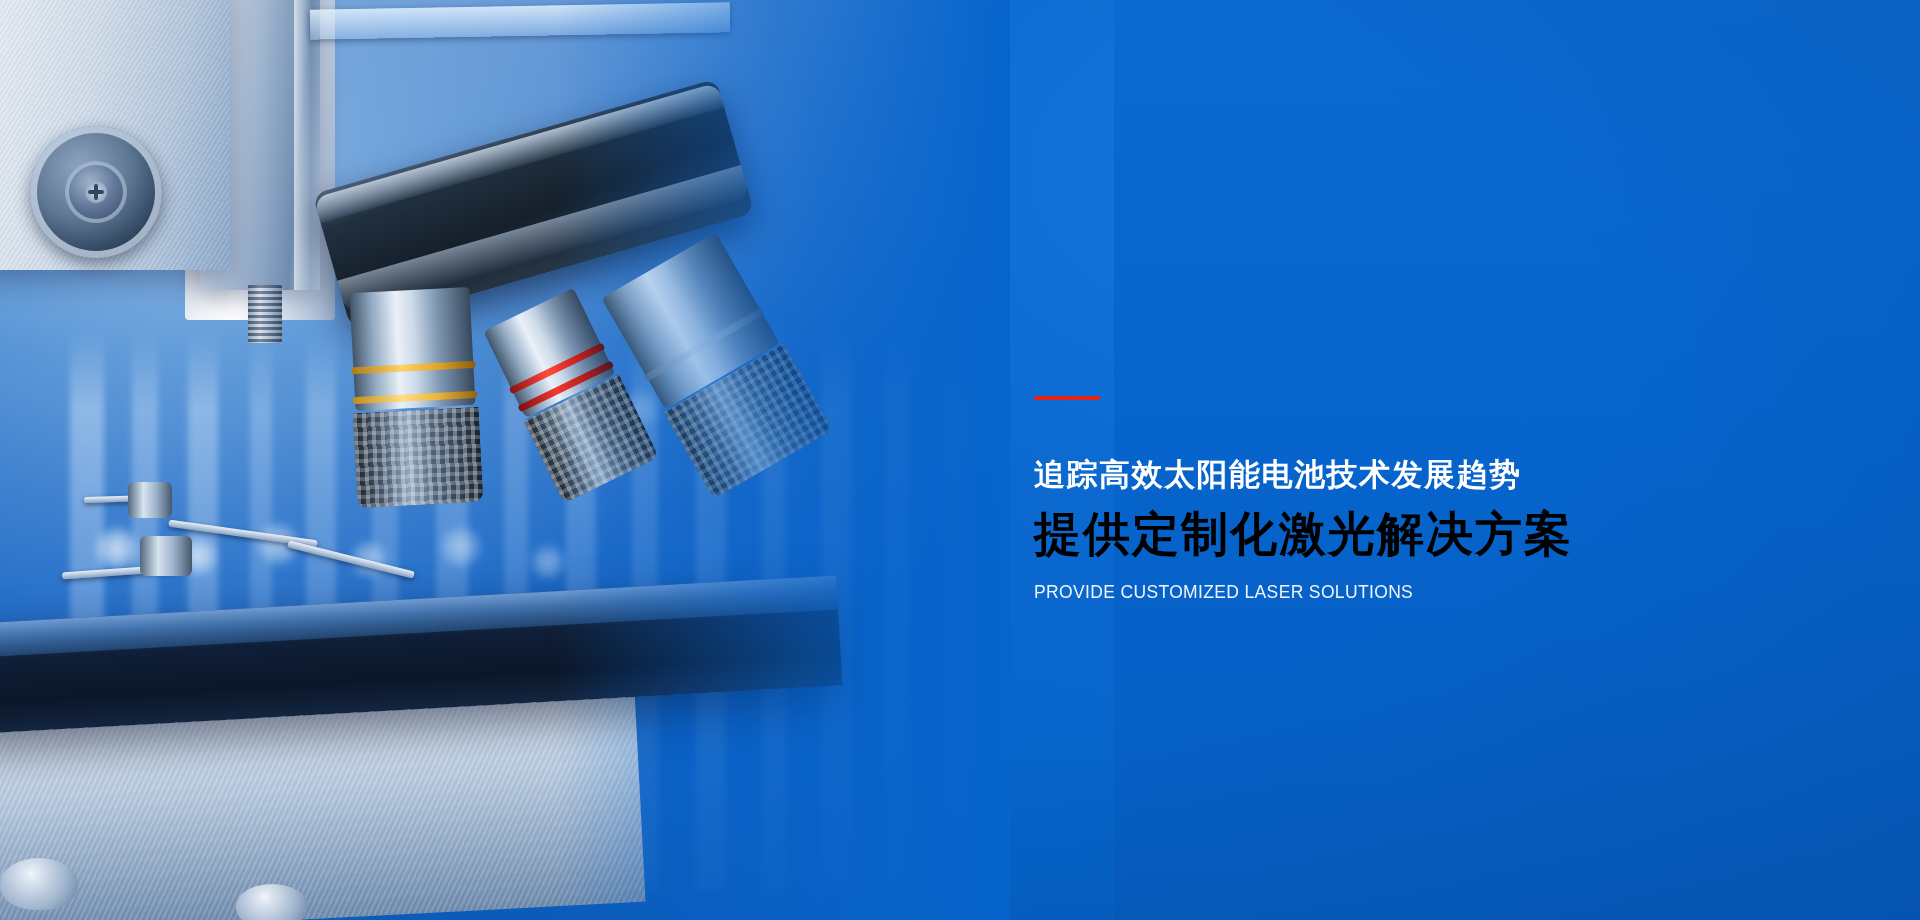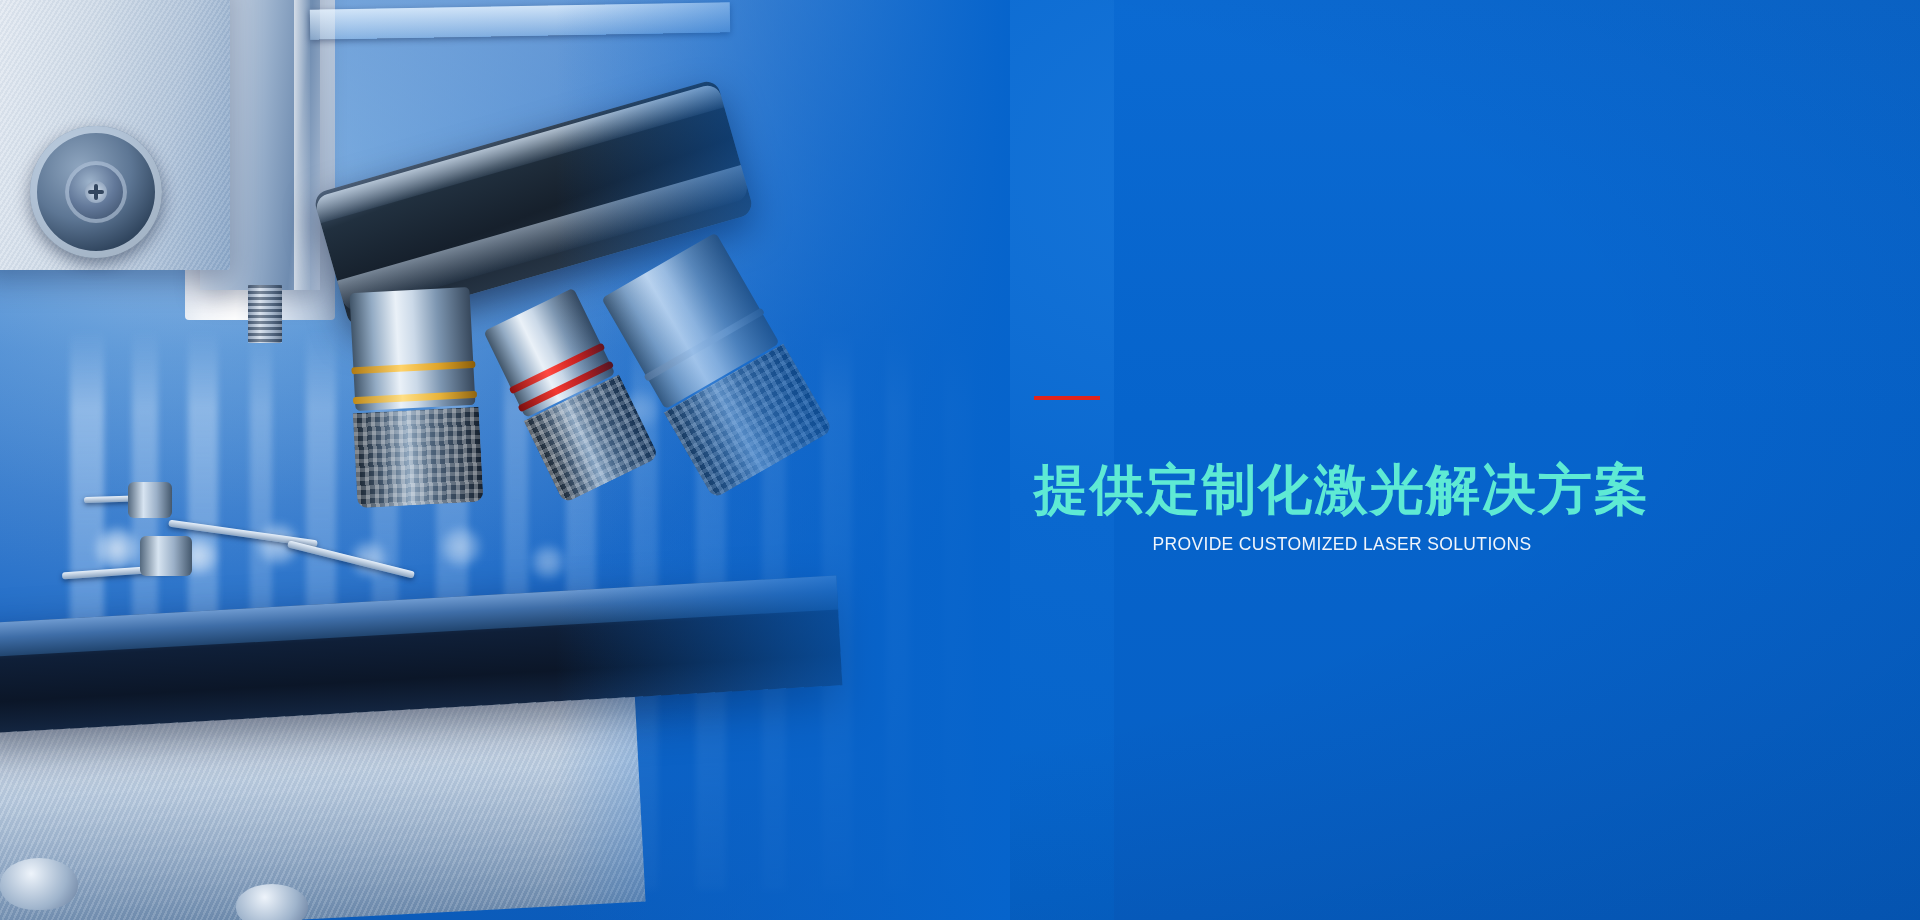--- a/index.html
+++ b/index.html
@@ -221,28 +221,28 @@
     position:absolute; left:1034px; top:396px; z-index:60;
   }
   .accent-rule{
     width:66px; height:4px; background:#e2231a; margin-bottom:56px;
   }
   .kicker{
     font-size:31px; font-weight:bold; color:#ffffff; letter-spacing:1.5px;
     line-height:1.2; white-space:nowrap;
   }
   .headline{
-    font-size:54px; font-weight:bold; color:#5eead4; letter-spacing:2px;
+    font-size:47px; font-weight:bold; color:#000000; letter-spacing:2px;
     line-height:1.25; margin-top:12px; white-space:nowrap;
   }
   .sub-en{
     margin-top:36px; font-size:17.5px; color:#f0f5fb; letter-spacing:.35px;
     line-height:1.0; white-space:nowrap; font-weight:normal;
   }
-  .sub-en.two{ margin-top:12px;text-align:center; }
+  .sub-en.two{ margin-top:20px; }
 </style>
 </head>
 <body>
 
 <div class="stage">
 
   <div class="bg-blue"></div>
   <div class="bg-blue-right"></div>
 
   <div class="photo">
@@ -338,17 +338,18 @@
     <div class="clip" style="left:286px; top:556px; width:130px; height:7px; transform:rotate(14deg);"></div>
     <div class="clip" style="left:84px;  top:496px; width:70px;  height:6px; transform:rotate(-2deg);"></div>
 
     <div class="photo-fade"></div>
   </div>
 
   <div class="bg-vignette"></div>
 
   <div class="textwrap">
     <div class="accent-rule"></div>
+    <div class="kicker">追踪高效太阳能电池技术发展趋势</div>
     <div class="headline">提供定制化激光解决方案</div>
     <div class="sub-en two">PROVIDE CUSTOMIZED LASER SOLUTIONS</div>
   </div>
 
 </div>
 
 </body></html>

